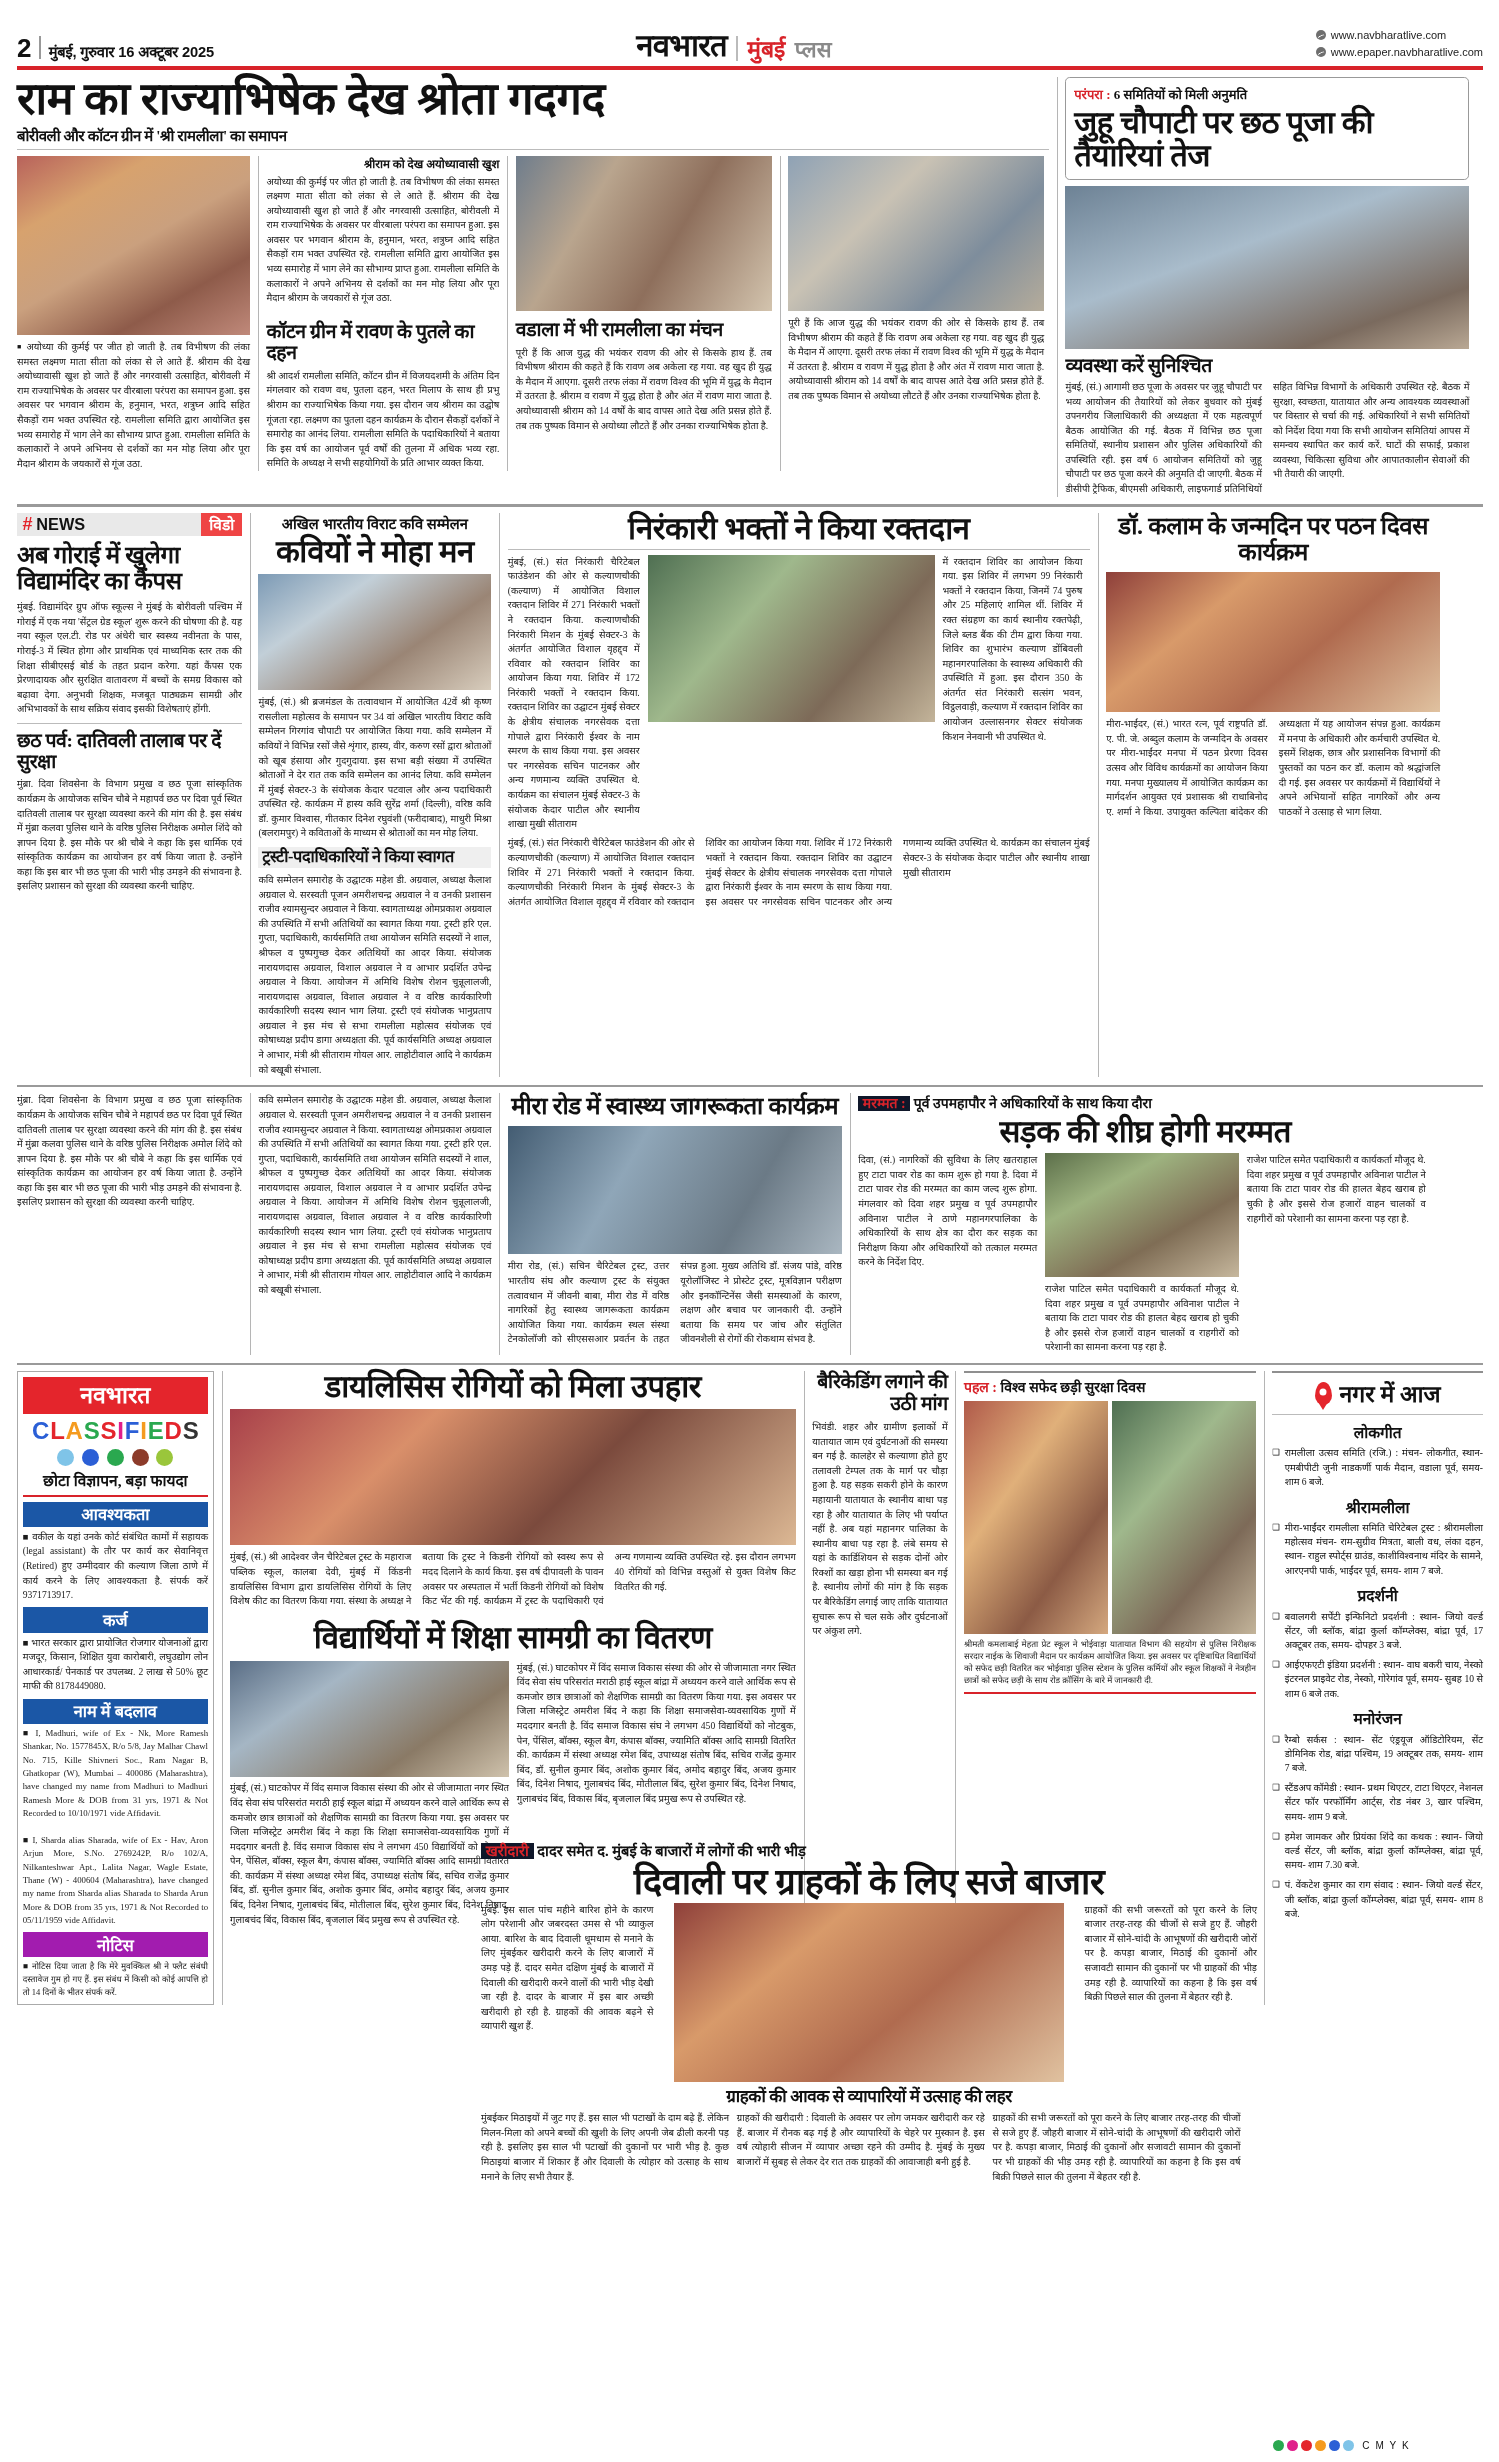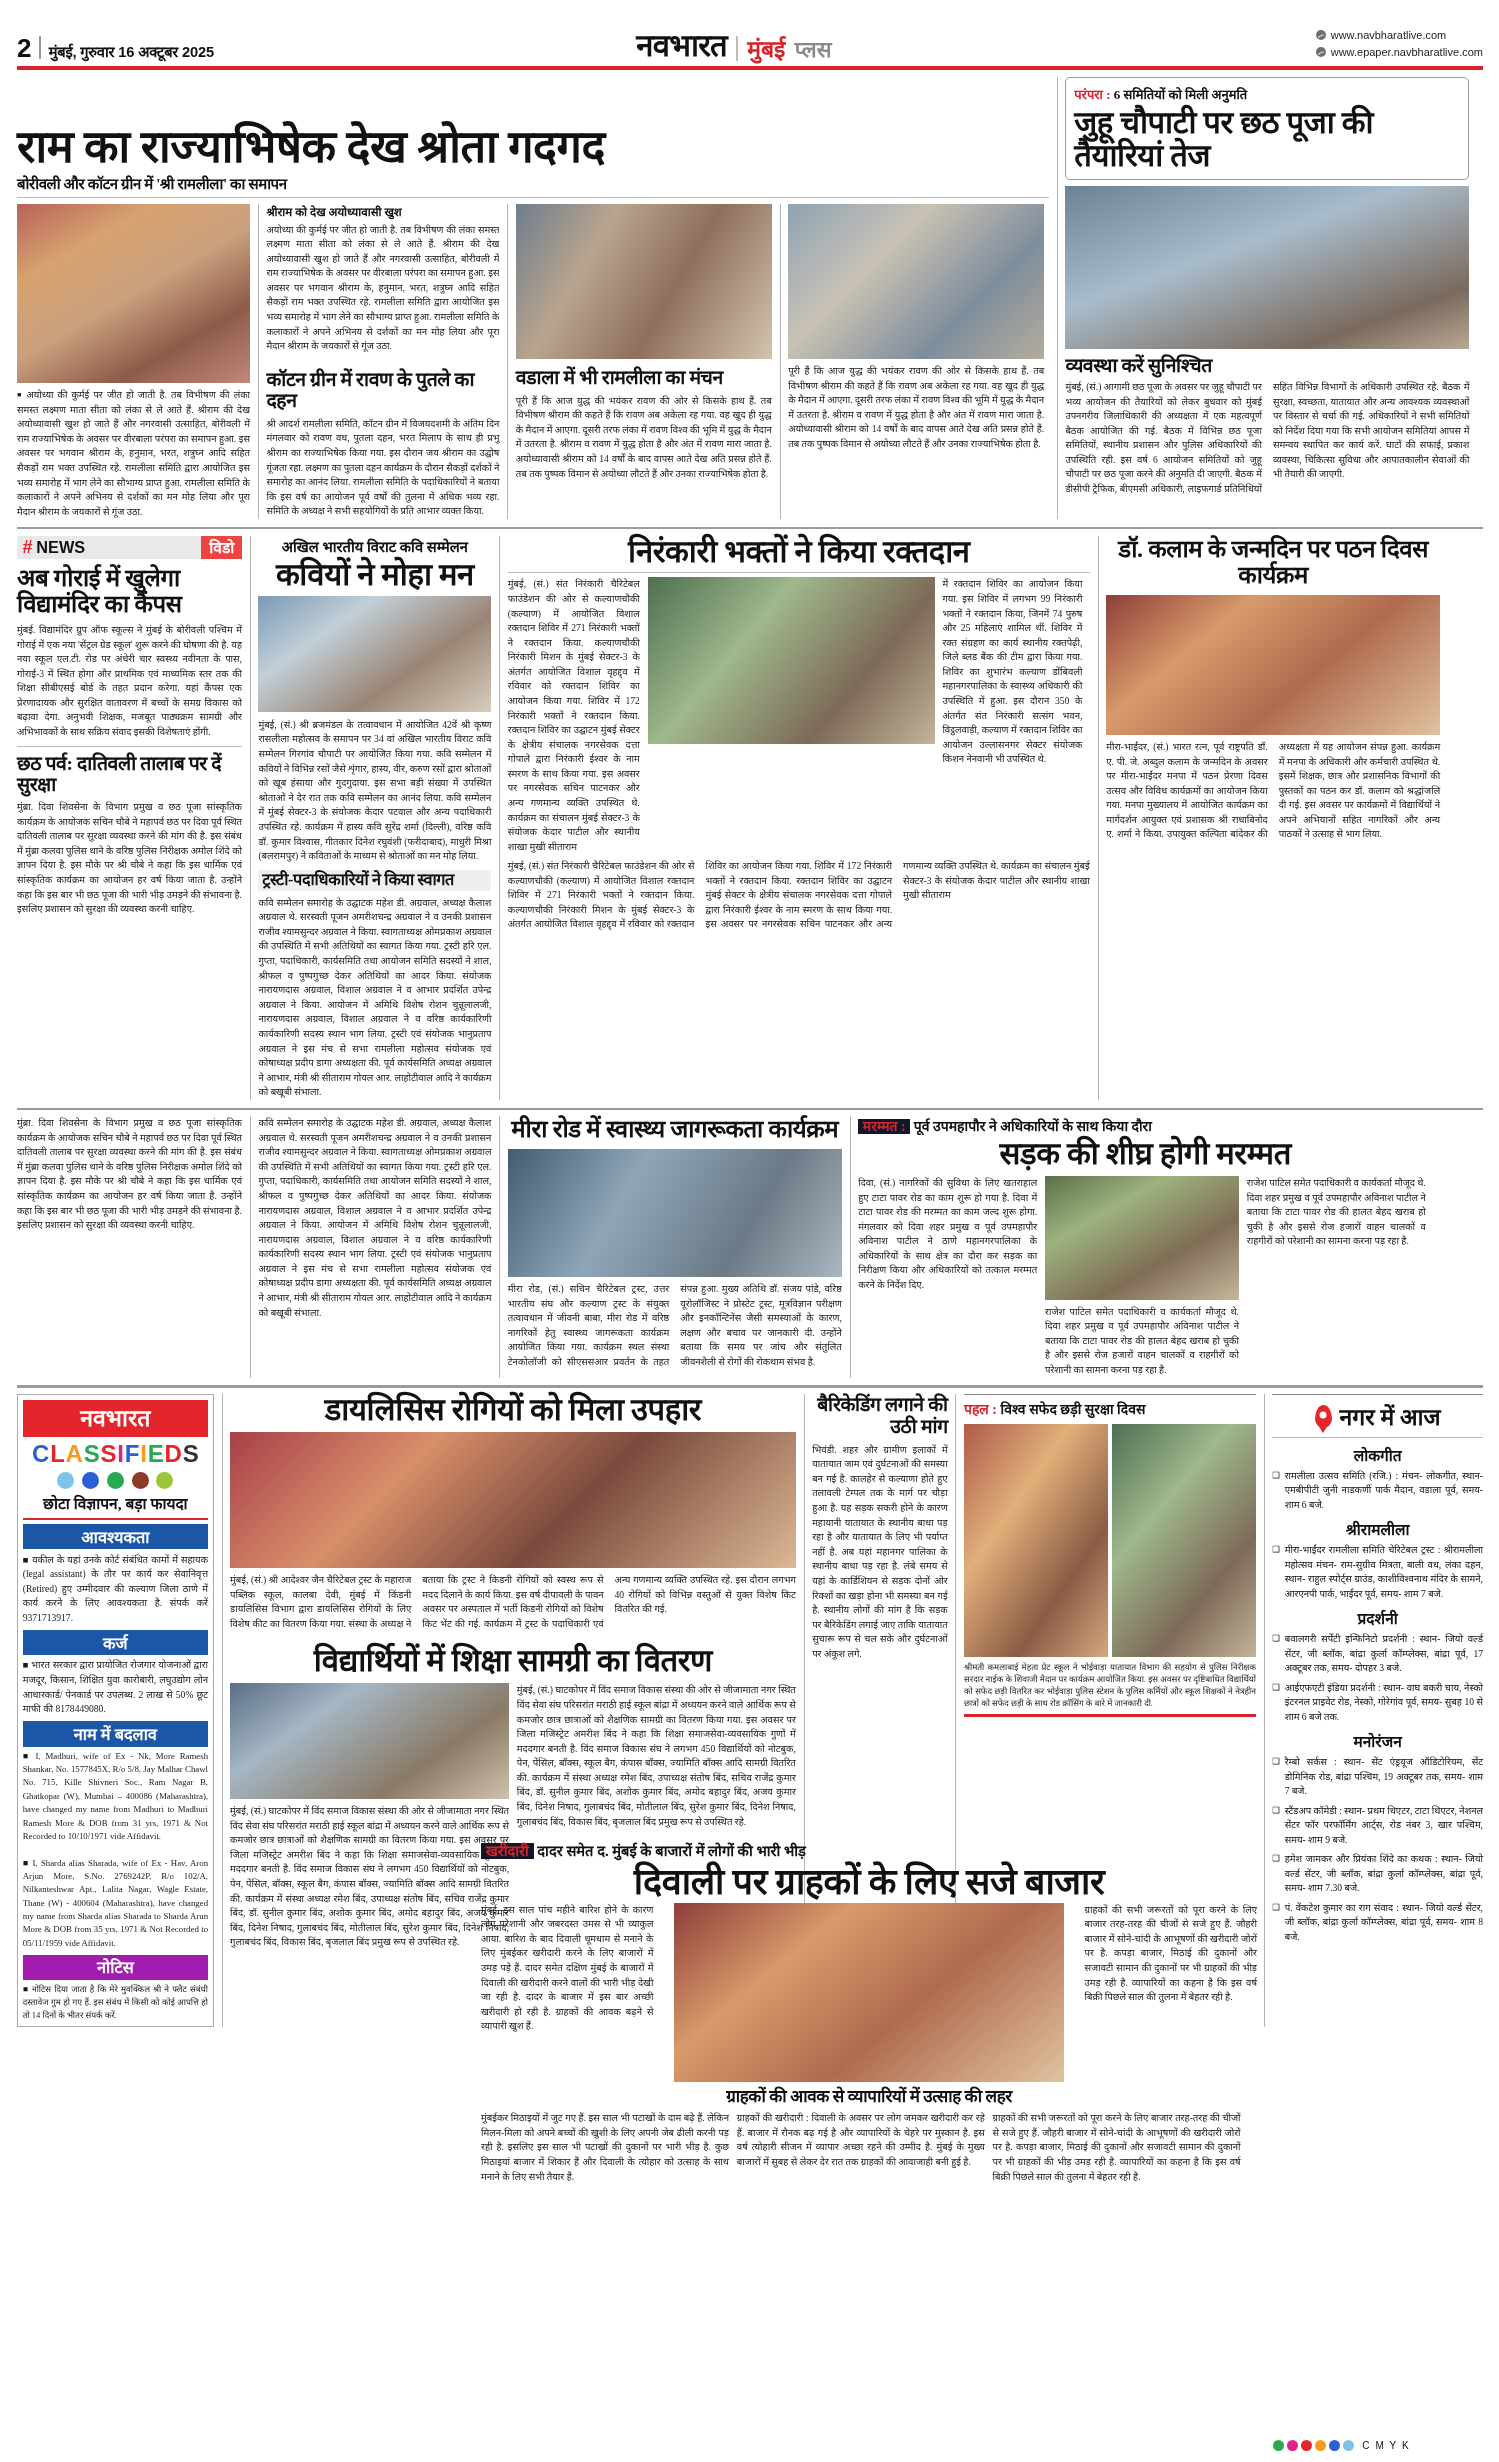--- a/index.html
+++ b/index.html
@@ -135,37 +135,37 @@
       <div>
         <span class="globe"></span>
         <span>www.epaper.navbharatlive.com</span>
       </div>
     </div>
   </div>
   <div class="rule-red"></div>
 
   <div class="flexrow" style="margin-top:7.8px;">
 
-    <div style="width:1032px;margin-top:48px;">
+    <div style="width:1032px;">
       <div class="hl h-lead">राम का राज्याभिषेक देख श्रोता गदगद</div>
       <div class="hl h-sub" style="margin-top:6.2px;">बोरीवली और कॉटन ग्रीन में 'श्री रामलीला' का समापन</div>
       <div class="rule-thin" style="margin-top:4.7px;"></div>
 
       <div class="flexrow" style="margin-top:6.2px; gap:7.8px;">
 
         <div style="width:233px;">
           <div class="photo p1" style="height:179px;"></div>
           <div class="body-txt" style="margin-top:4.7px;">
             <span class="sq">अयोध्या की कुर्मई पर जीत हो जाती है. तब विभीषण की लंका समस्त लक्ष्मण माता सीता को लंका से ले आते हैं. श्रीराम की देख अयोध्यावासी खुश हो जाते हैं और नगरवासी उत्साहित, बोरीवली में राम राज्याभिषेक के अवसर पर वीरबाला परंपरा का समापन हुआ. इस अवसर पर भगवान श्रीराम के, हनुमान, भरत, शत्रुघ्न आदि सहित सैकड़ों राम भक्त उपस्थित रहे. रामलीला समिति द्वारा आयोजित इस भव्य समारोह में भाग लेने का सौभाग्य प्राप्त हुआ. रामलीला समिति के कलाकारों ने अपने अभिनय से दर्शकों का मन मोह लिया और पूरा मैदान श्रीराम के जयकारों से गूंज उठा.</span>
           </div>
         </div>
         <div class="vrule"></div>
 
         <div style="width:233px;">
-          <div class="sect-h" style="font-size:11.6px;text-align:left;font-weight:bold;">श्रीराम को देख अयोध्यावासी खुश</div>
+          <div class="sect-h" style="font-size:11.6px;text-align:right;font-weight:bold;">श्रीराम को देख अयोध्यावासी खुश</div>
           <div class="body-txt" style="margin-top:3.1px;height:140px;overflow:hidden;">अयोध्या की कुर्मई पर जीत हो जाती है. तब विभीषण की लंका समस्त लक्ष्मण माता सीता को लंका से ले आते हैं. श्रीराम की देख अयोध्यावासी खुश हो जाते हैं और नगरवासी उत्साहित, बोरीवली में राम राज्याभिषेक के अवसर पर वीरबाला परंपरा का समापन हुआ. इस अवसर पर भगवान श्रीराम के, हनुमान, भरत, शत्रुघ्न आदि सहित सैकड़ों राम भक्त उपस्थित रहे. रामलीला समिति द्वारा आयोजित इस भव्य समारोह में भाग लेने का सौभाग्य प्राप्त हुआ. रामलीला समिति के कलाकारों ने अपने अभिनय से दर्शकों का मन मोह लिया और पूरा मैदान श्रीराम के जयकारों से गूंज उठा.</div>
           <div class="hl h-sm" style="margin-top:6.2px;line-height:1.12;">कॉटन ग्रीन में रावण के पुतले का दहन</div>
           <div class="body-txt" style="margin-top:4.7px;">श्री आदर्श रामलीला समिति, कॉटन ग्रीन में विजयदशमी के अंतिम दिन मंगलवार को रावण वध, पुतला दहन, भरत मिलाप के साथ ही प्रभु श्रीराम का राज्याभिषेक किया गया. इस दौरान जय श्रीराम का उद्घोष गूंजता रहा. लक्ष्मण का पुतला दहन कार्यक्रम के दौरान सैकड़ों दर्शकों ने समारोह का आनंद लिया. रामलीला समिति के पदाधिकारियों ने बताया कि इस वर्ष का आयोजन पूर्व वर्षों की तुलना में अधिक भव्य रहा. समिति के अध्यक्ष ने सभी सहयोगियों के प्रति आभार व्यक्त किया.</div>
         </div>
         <div class="vrule"></div>
 
         <div style="width:256px;">
           <div class="photo p2" style="height:155px;"></div>
           <div class="hl h-sm" style="margin-top:7.8px;line-height:1.12;">वडाला में भी रामलीला का मंचन</div>
           <div class="body-txt" style="margin-top:4.7px;">पूरी हैं कि आज युद्ध की भयंकर रावण की ओर से किसके हाथ हैं. तब विभीषण श्रीराम की कहते हैं कि रावण अब अकेला रह गया. वह खुद ही युद्ध के मैदान में आएगा. दूसरी तरफ लंका में रावण विश्व की भूमि में युद्ध के मैदान में उतरता है. श्रीराम व रावण में युद्ध होता है और अंत में रावण मारा जाता है. अयोध्यावासी श्रीराम को 14 वर्षों के बाद वापस आते देख अति प्रसन्न होते हैं. तब तक पुष्पक विमान से अयोध्या लौटते हैं और उनका राज्याभिषेक होता है.</div>

